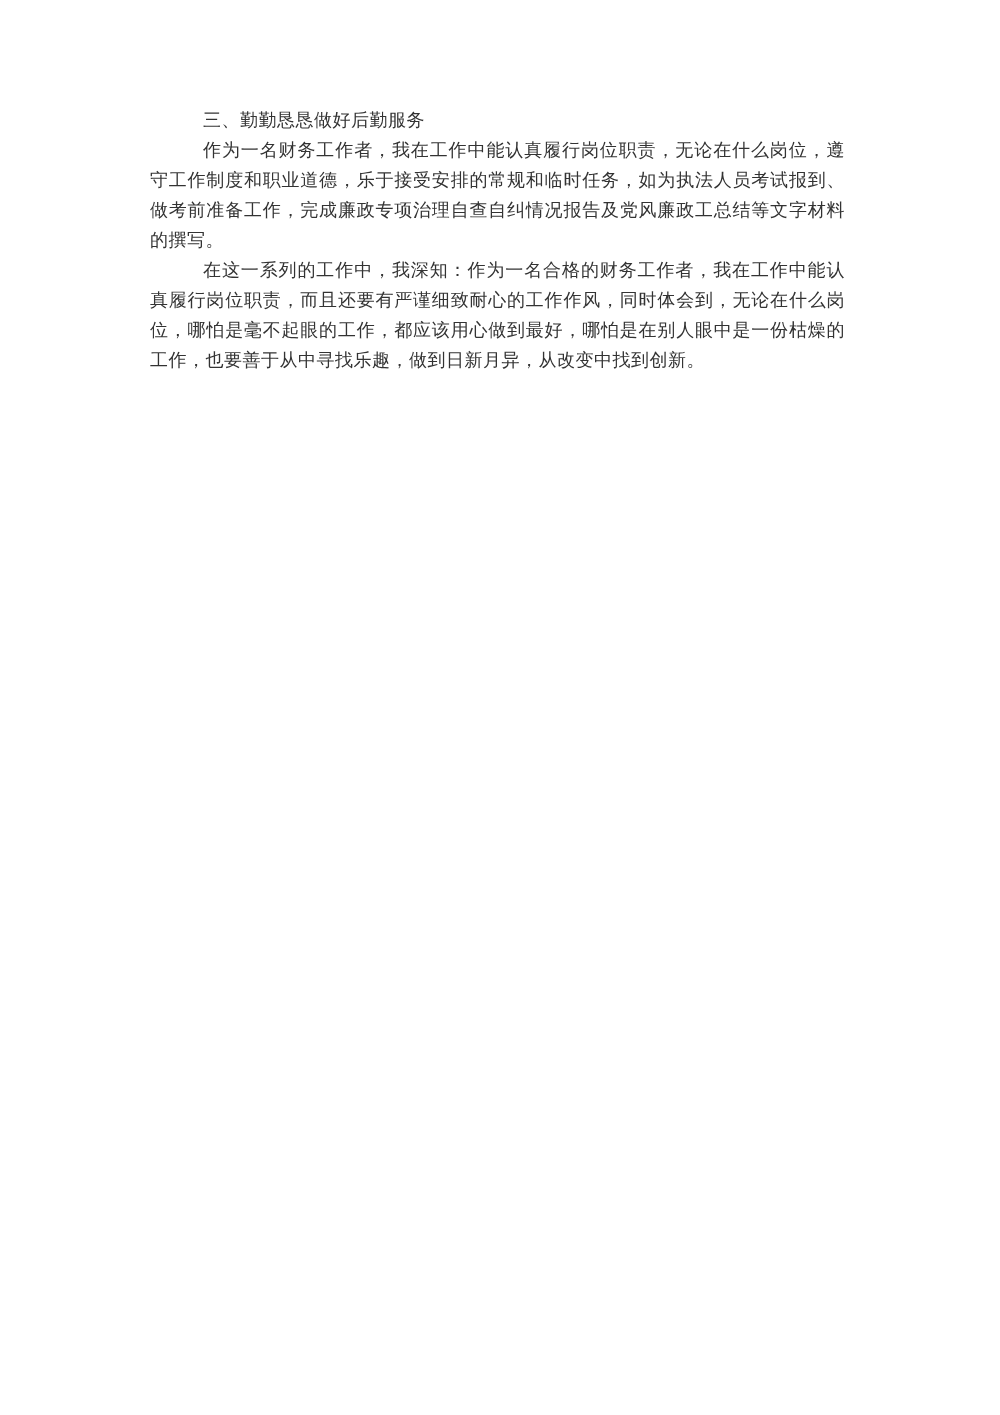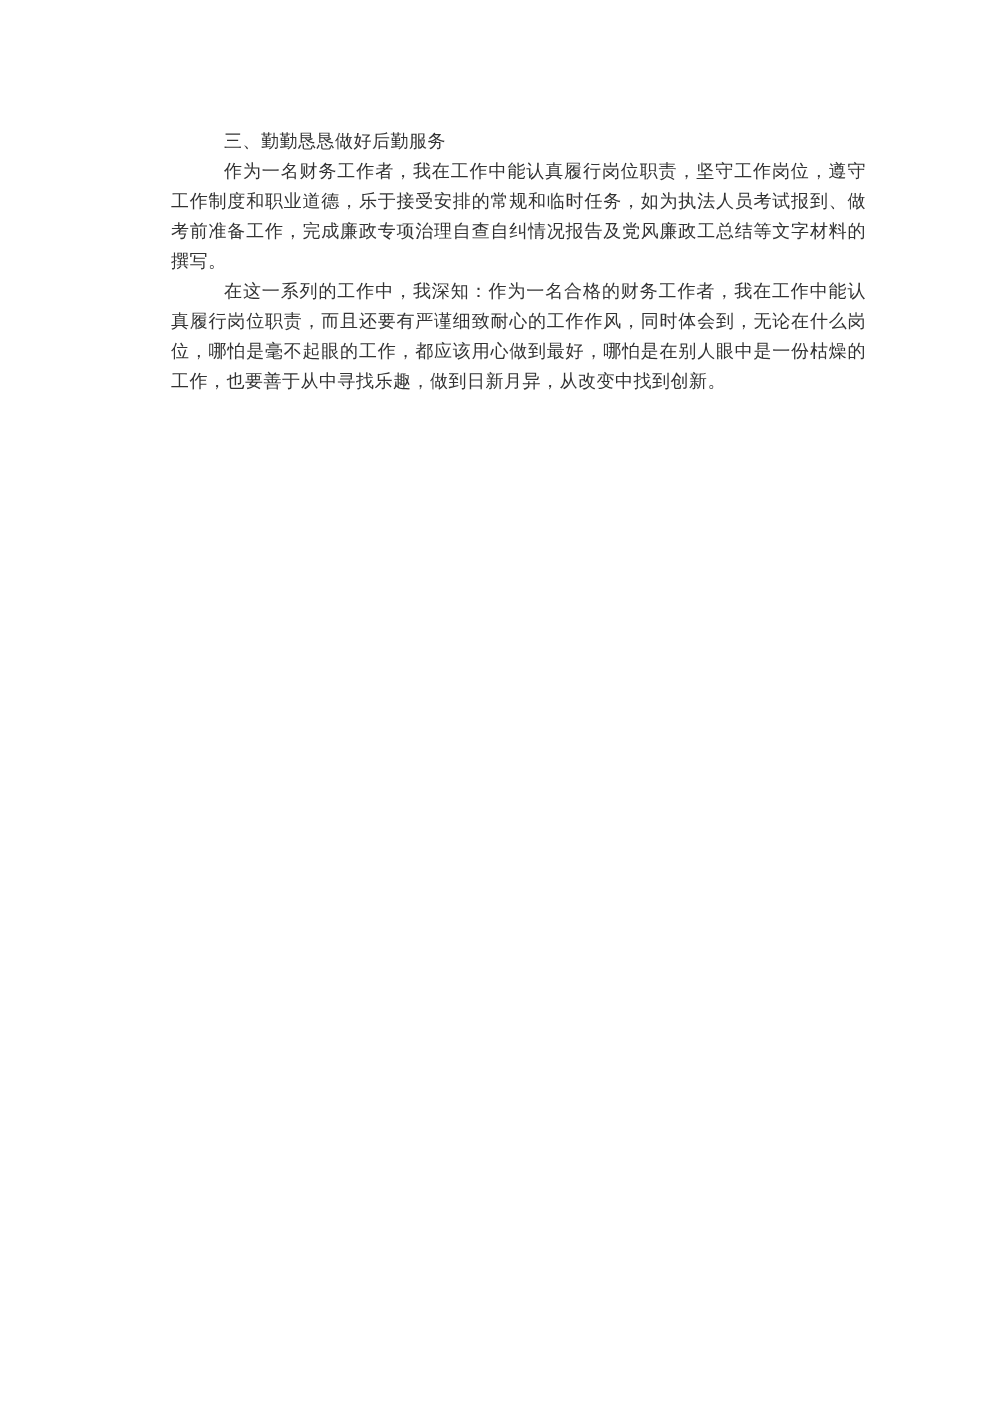--- a/index.html
+++ b/index.html
@@ -14,43 +14,42 @@
     position: relative;
     width: 1000px;
     height: 1415px;
     background: var(--page-bg);
     overflow: hidden;
     font-family: "Liberation Sans", "DejaVu Sans", sans-serif;
   }
   .doc-content {
     position: absolute;
     left: 150px;
-    top: 126px;
+    top: 105px;
     width: 695px;
     color: var(--text-color);
     font-size: 18px;
     line-height: 30px;
     letter-spacing: 0.5px;
-    margin-left: 21px;
   }
   .doc-heading {
     text-indent: 53px;
     font-weight: normal;
     font-size: 18px;
     line-height: 30px;
     text-align: left;
   }
   .doc-paragraph {
     text-indent: 53px;
     text-align: justify;
     text-justify: inter-character;
   }
 </style>
 </head>
 <body>
 
 <div class="doc-page">
   <div class="doc-content">
     <h3 class="doc-heading">三、勤勤恳恳做好后勤服务</h3>
-    <p class="doc-paragraph">作为一名财务工作者，我在工作中能认真履行岗位职责，坚守工作岗位，遵守工作制度和职业道德，乐于接受安排的常规和临时任务，如为执法人员考试报到、做考前准备工作，完成廉政专项治理自查自纠情况报告及党风廉政工总结等文字材料的撰写。</p>
+    <p class="doc-paragraph">作为一名财务工作者，我在工作中能认真履行岗位职责，无论在什么岗位，遵守工作制度和职业道德，乐于接受安排的常规和临时任务，如为执法人员考试报到、做考前准备工作，完成廉政专项治理自查自纠情况报告及党风廉政工总结等文字材料的撰写。</p>
     <p class="doc-paragraph">在这一系列的工作中，我深知：作为一名合格的财务工作者，我在工作中能认真履行岗位职责，而且还要有严谨细致耐心的工作作风，同时体会到，无论在什么岗位，哪怕是毫不起眼的工作，都应该用心做到最好，哪怕是在别人眼中是一份枯燥的工作，也要善于从中寻找乐趣，做到日新月异，从改变中找到创新。</p>
   </div>
 </div>
 
 </body></html>

